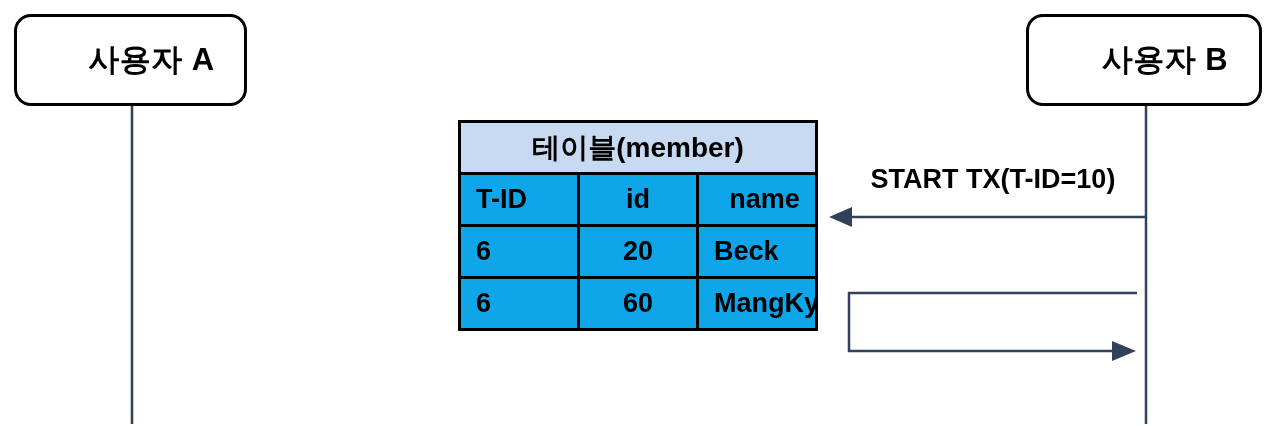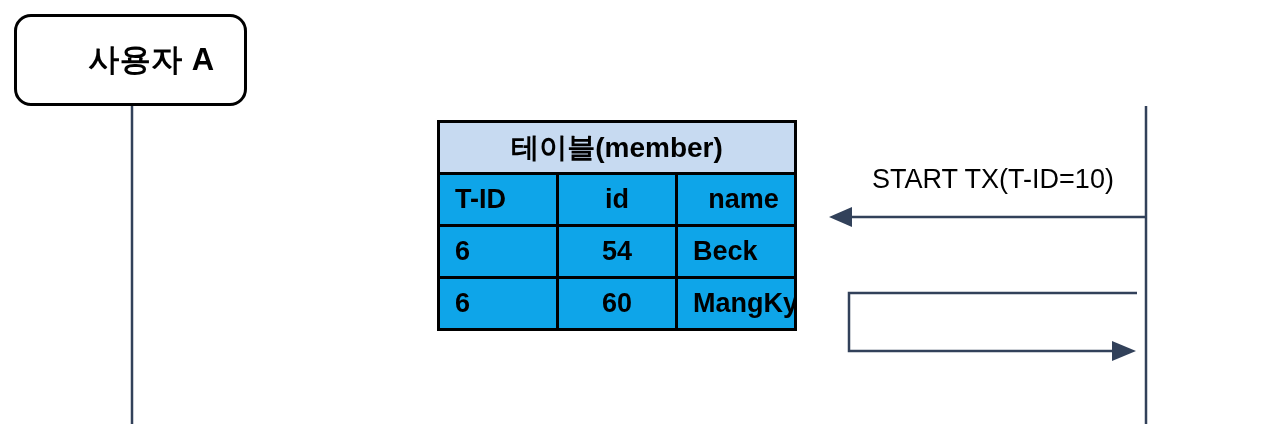--- a/index.html
+++ b/index.html
@@ -34,21 +34,21 @@
     font-size: 31px;
     font-weight: 700;
     letter-spacing: 0.5px;
     padding-left: 42px;
   }
   .actor-a { left: 14px; top: 14px; width: 233px; height: 92px; }
   .actor-b { left: 1026px; top: 14px; width: 236px; height: 92px; }
 
   .member-table {
     position: absolute;
-    left: 437px;
+    left: 458px;
     top: 120px;
     width: 360px;
     border-collapse: collapse;
     table-layout: fixed;
     font-size: 27px;
     font-weight: 700;
     border-radius: 11px;
   }
   .member-table td {
     border: 3px solid var(--shape-border, #000);
@@ -64,21 +64,21 @@
     padding: 0;
     font-size: 28px;
   }
   .member-table td.center { text-align: center; padding: 0; }
   .col-tid { width: 99px; }
   .col-id { width: 81px; }
   .col-name { width: 180px; text-align: center; }
 
   .msg-label {
     position: absolute;
-    font-weight: 400;
+    font-weight: 700;
     font-size: 27px;
     white-space: nowrap;
     line-height: 1.1;
   }
   .label-start-tx { left: 843px; top: 165px; width: 300px; text-align: center; }
   .label-select   { left: 816px; top: 241px; }
   .label-result   { left: 843px; top: 372px; width: 300px; text-align: center; }
 </style>
 </head>
 <body>
@@ -98,34 +98,37 @@
 
     <g>
       <polyline points="1137,293 849,293 849,351 1113,351" style="fill: none; stroke: var(--line); stroke-width: 2.5;"></polyline>
       <polygon points="1136,351 1112,341 1112,361" style="fill: var(--line);"></polygon>
     </g>
   </svg>
 
   <div class="actor-box actor-a">
     <span>사용자 A</span>
   </div>
+  <div class="actor-box actor-b">
+    <span>사용자 B</span>
+  </div>
 
   <table class="member-table">
     <tbody>
         <tr>
       <td class="title-cell" colspan="3">테이블(member)</td>
     </tr>
     <tr>
       <td class="col-tid">T-ID</td>
       <td class="col-id center">id</td>
       <td class="col-name">name</td>
     </tr>
     <tr>
       <td>6</td>
-      <td class="center">54</td>
+      <td class="center">20</td>
       <td>Beck</td>
     </tr>
     <tr>
       <td>6</td>
       <td class="center">60</td>
       <td>MangKyu</td>
     </tr>
   </tbody>
     </table>
 

